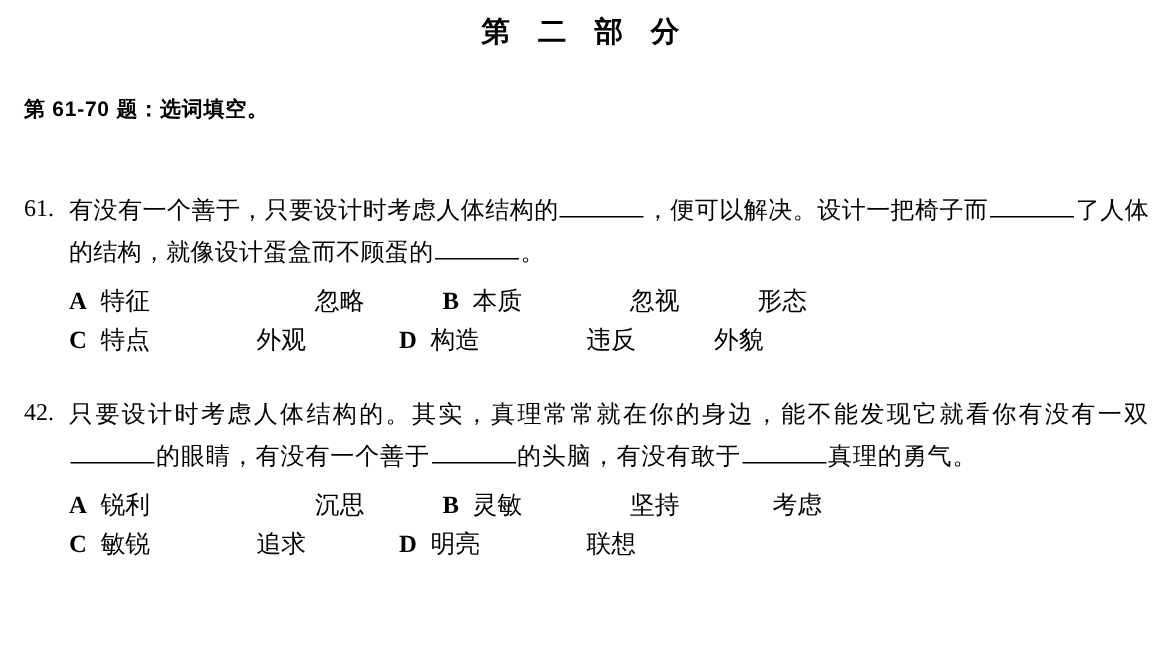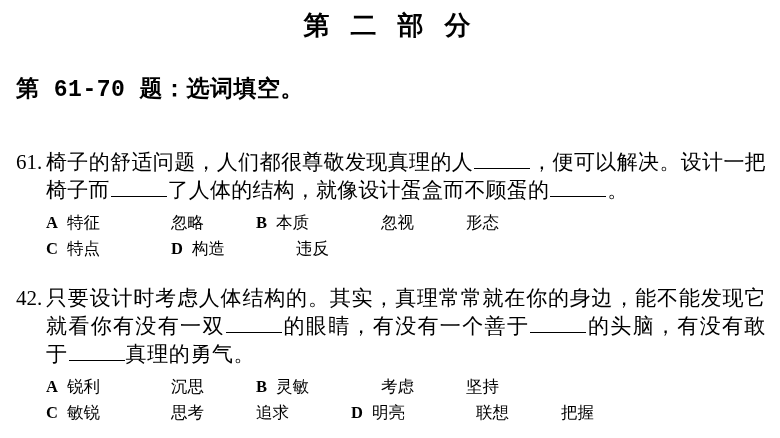--- a/index.html
+++ b/index.html
@@ -15,47 +15,47 @@
     overflow: hidden;
   }
   .page {
     position: relative;
     width: 780px;
     height: 438px;
     box-sizing: border-box;
   }
   .part-title {
     text-align: center;
-    font-size: 26px;
+    font-size: 19px;
     font-weight: bold;
     letter-spacing: 6px;
     margin-top: 8px;
     margin-bottom: 0;
     font-family: "DejaVu Serif", "Liberation Serif", serif;
   }
   .section-heading {
-    font-size: 23px;
+    font-size: 14px;
     font-weight: bold;
     margin-top: 30px;
     margin-left: 16px;
     letter-spacing: 0.5px;
-    font-family: Liberation Mono, monospace;
+    font-family: Liberation Sans, sans-serif;
   }
   .questions {
     margin-top: 44px;
   }
   .question {
     margin-left: 16px;
     margin-right: 14px;
     margin-bottom: 12px;
   }
   .q-body {
     display: flex;
     align-items: flex-start;
-    font-size: 21px;
+    font-size: 16px;
     line-height: 28px;
   }
   .q-num {
     width: 30px;
     flex: 0 0 30px;
     text-align: left;
     font-family: "Liberation Serif", serif;
   }
   .q-text {
     flex: 1 1 auto;
@@ -83,21 +83,21 @@
   .opt-letter {
     font-weight: bold;
     font-family: "Liberation Serif", serif;
     margin-right: 9px;
   }
   .opt-word {
     font-family: Liberation Serif, serif;
   }
   
   .c1 { width: 125px; }
-  .c2 { width: 85px; }
+  .c2 { width: 85px; margin-left: 39px; }
   .c3 { width: 95px; }
   .c4 { width: 125px; }
   .c5 { width: 85px; }
   .c6 { width: 95px; text-align: center; }
   .c2 .opt-word, .c3 .opt-word, .c5 .opt-word, .c6 .opt-word {
     margin-left: 0;
   }
   .blank {
     display: inline-block;
     border-bottom: 1px solid #000;
@@ -116,21 +116,21 @@
 
   <div class="part-title">第 二 部 分</div>
 
   <div class="section-heading">第 61-70 题：选词填空。</div>
 
   <div class="questions">
 
     <div class="question q61">
       <div class="q-body">
         <div class="q-num">61.</div>
-        <div class="q-text"><span>椅子的舒适问题，人们都很尊敬发现真理的人</span><span class="blank"></span><span>，便可以解决。设计一把椅子而</span><span class="blank"></span><span>了人体的结构，就像设计蛋盒而不顾蛋的</span><span class="blank"></span><span>。</span></div>
+        <div class="q-text"><span>有没有一个善于，只要设计时考虑人体结构的</span><span class="blank"></span><span>，便可以解决。设计一把椅子而</span><span class="blank"></span><span>了人体的结构，就像设计蛋盒而不顾蛋的</span><span class="blank"></span><span>。</span></div>
       </div>
       <div class="options">
         <div class="opt-row">
           <div class="opt-cell c1">
             <span class="opt-letter">A</span>
             <span class="opt-word">特征</span>
           </div>
           <div class="opt-cell c2">
             <span class="opt-word">忽略</span>
           </div>
@@ -143,26 +143,32 @@
           </div>
           <div class="opt-cell c6">
             <span class="opt-word">形态</span>
           </div>
         </div>
         <div class="opt-row">
           <div class="opt-cell c1">
             <span class="opt-letter">C</span>
             <span class="opt-word">特点</span>
           </div>
+          <div class="opt-cell c3">
+            <span class="opt-word">外观</span>
+          </div>
           <div class="opt-cell c4">
             <span class="opt-letter">D</span>
             <span class="opt-word">构造</span>
           </div>
           <div class="opt-cell c5">
             <span class="opt-word">违反</span>
+          </div>
+          <div class="opt-cell c6">
+            <span class="opt-word">外貌</span>
           </div>
         </div>
       </div>
     </div>
 
     <div class="question q62">
       <div class="q-body">
         <div class="q-num">42.</div>
         <div class="q-text"><span>只要设计时考虑人体结构的。其实，真理常常就在你的身边，能不能发现它就看你有没有一双</span><span class="blank"></span><span>的眼睛，有没有一个善于</span><span class="blank"></span><span>的头脑，有没有敢于</span><span class="blank"></span><span>真理的勇气。</span></div>
       </div>
@@ -172,46 +178,40 @@
             <span class="opt-letter">A</span>
             <span class="opt-word">锐利</span>
           </div>
           <div class="opt-cell c2">
             <span class="opt-word">沉思</span>
           </div>
           <div class="opt-cell c4">
             <span class="opt-letter">B</span>
             <span class="opt-word">灵敏</span>
           </div>
-          <div class="opt-cell c5">
-            <span class="opt-word">考虑</span>
-          </div>
           <div class="opt-cell c6">
             <span class="opt-word">坚持</span>
           </div>
+          <div class="opt-cell c5">
+            <span class="opt-word">考虑</span>
+          </div>
         </div>
         <div class="opt-row">
           <div class="opt-cell c1">
             <span class="opt-letter">C</span>
             <span class="opt-word">敏锐</span>
           </div>
-          <div class="opt-cell c2">
-            <span class="opt-word">思考</span>
-          </div>
           <div class="opt-cell c3">
             <span class="opt-word">追求</span>
           </div>
           <div class="opt-cell c4">
             <span class="opt-letter">D</span>
             <span class="opt-word">明亮</span>
           </div>
           <div class="opt-cell c5">
             <span class="opt-word">联想</span>
           </div>
-          <div class="opt-cell c6">
-            <span class="opt-word">把握</span>
-          </div>
         </div>
       </div>
     </div>
 
   </div>
 </div>
 
 </body></html>

